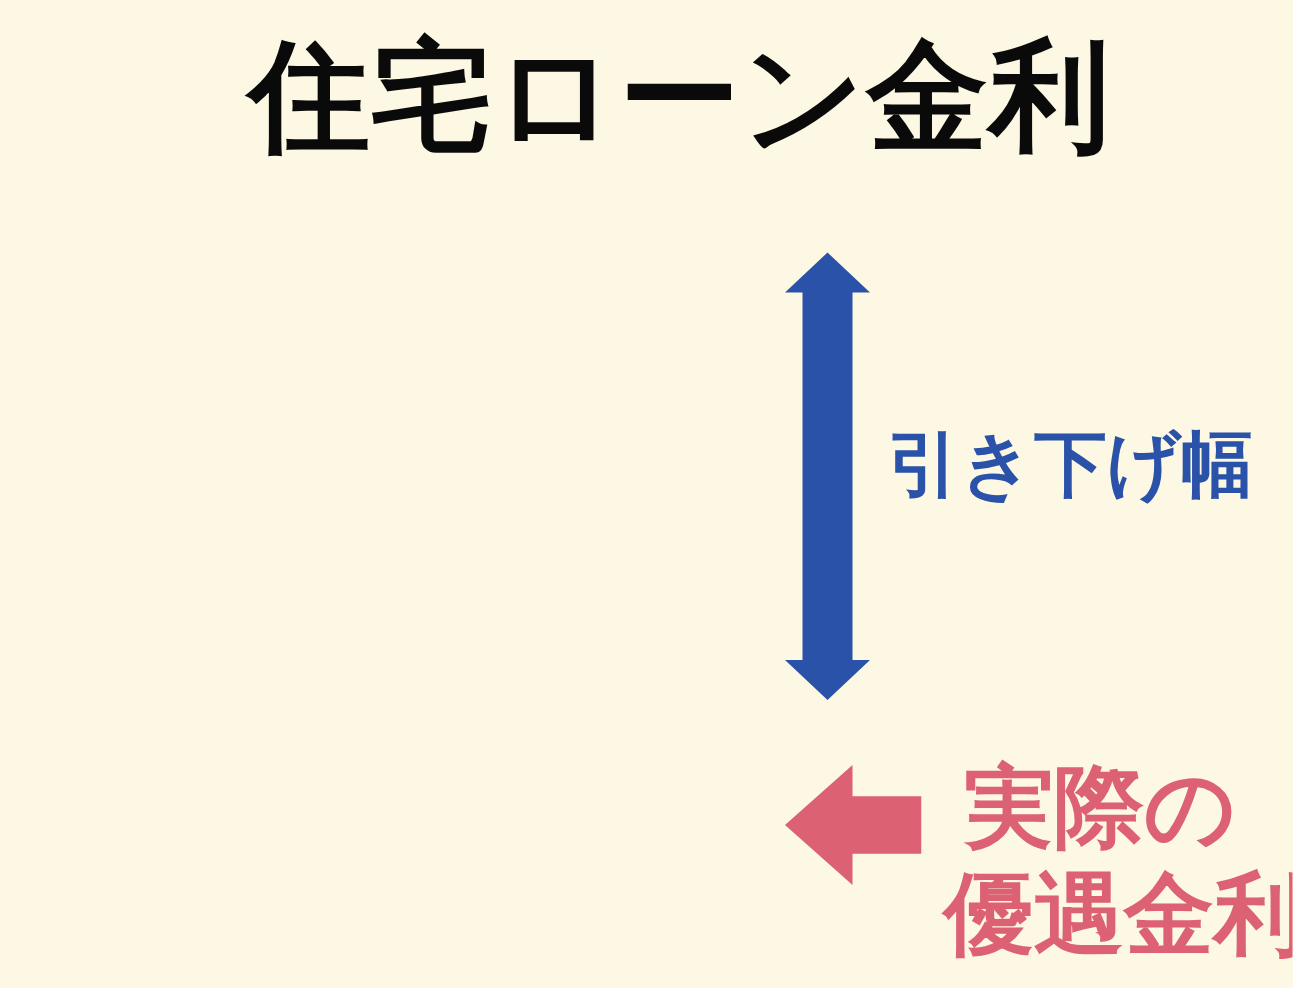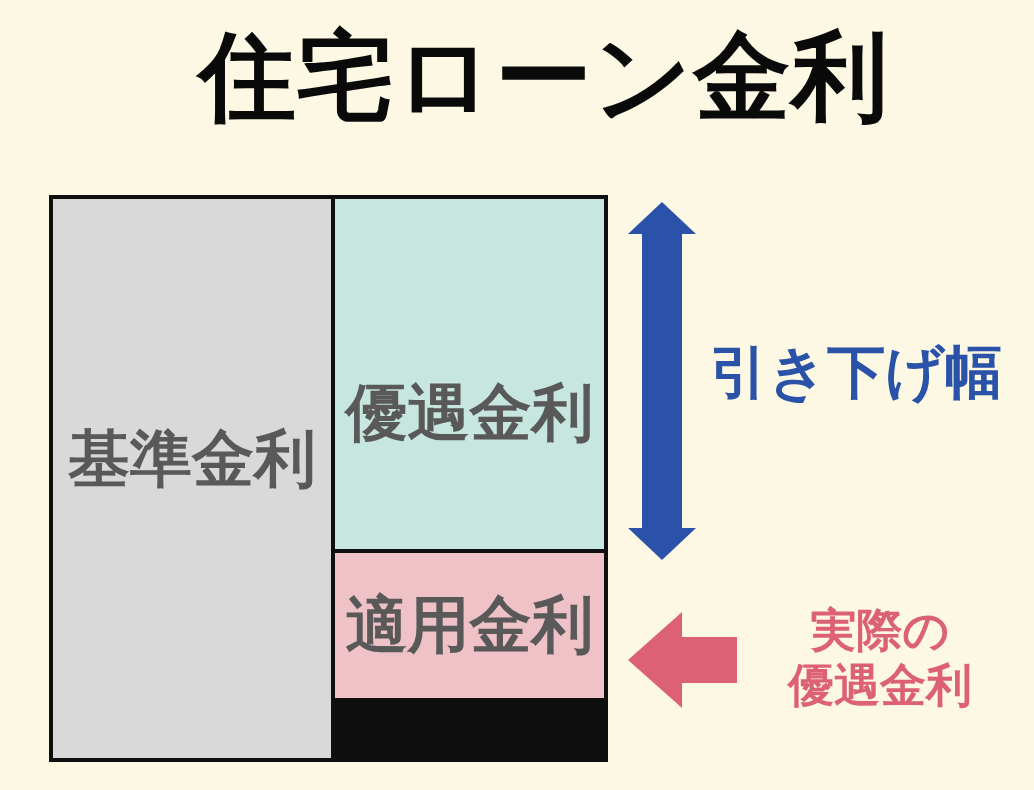--- a/index.html
+++ b/index.html
@@ -79,47 +79,34 @@
     font-weight: 700;
     color: #2A52A8;
     white-space: nowrap;
     line-height: 1.05;
   }
   .label-actual {
     position: absolute;
     left: 755px; top: 603px;
     width: 250px;
     text-align: center;
-    font-size: 46px;
+    font-size: 72px;
     font-weight: 700;
     color: #DC6172;
     line-height: 1.2;
     white-space: nowrap;
   }
 </style>
 </head>
 <body>
 
 <div class="page">
 
   <div class="title">住宅ローン金利</div>
 
-  <div class="diagram-box">
-    <div class="cell cell-base">
-      <span class="cell-label">基準金利</span>
-    </div>
-    <div class="right-col">
-      <div class="cell cell-preferential">
-        <span class="cell-label">優遇金利</span>
-      </div>
-      <div class="cell cell-applied">
-        <span class="cell-label">適用金利</span>
-      </div>
-    </div>
-  </div>
 
   <svg class="arrow-layer" viewBox="0 0 1034 790" xmlns="http://www.w3.org/2000/svg">
     <polygon points="662,202 696,234 682,234 682,528 696,528 662,560 628,528 642,528 642,234 628,234" fill="#2A52A8"></polygon>
     <polygon points="628,660 682,612 682,637 737,637 737,683 682,683 682,708" fill="#DC6172"></polygon>
   </svg>
 
   <div class="label-reduction">引き下げ幅</div>
 
   <div class="label-actual">
     <div>実際の</div>

